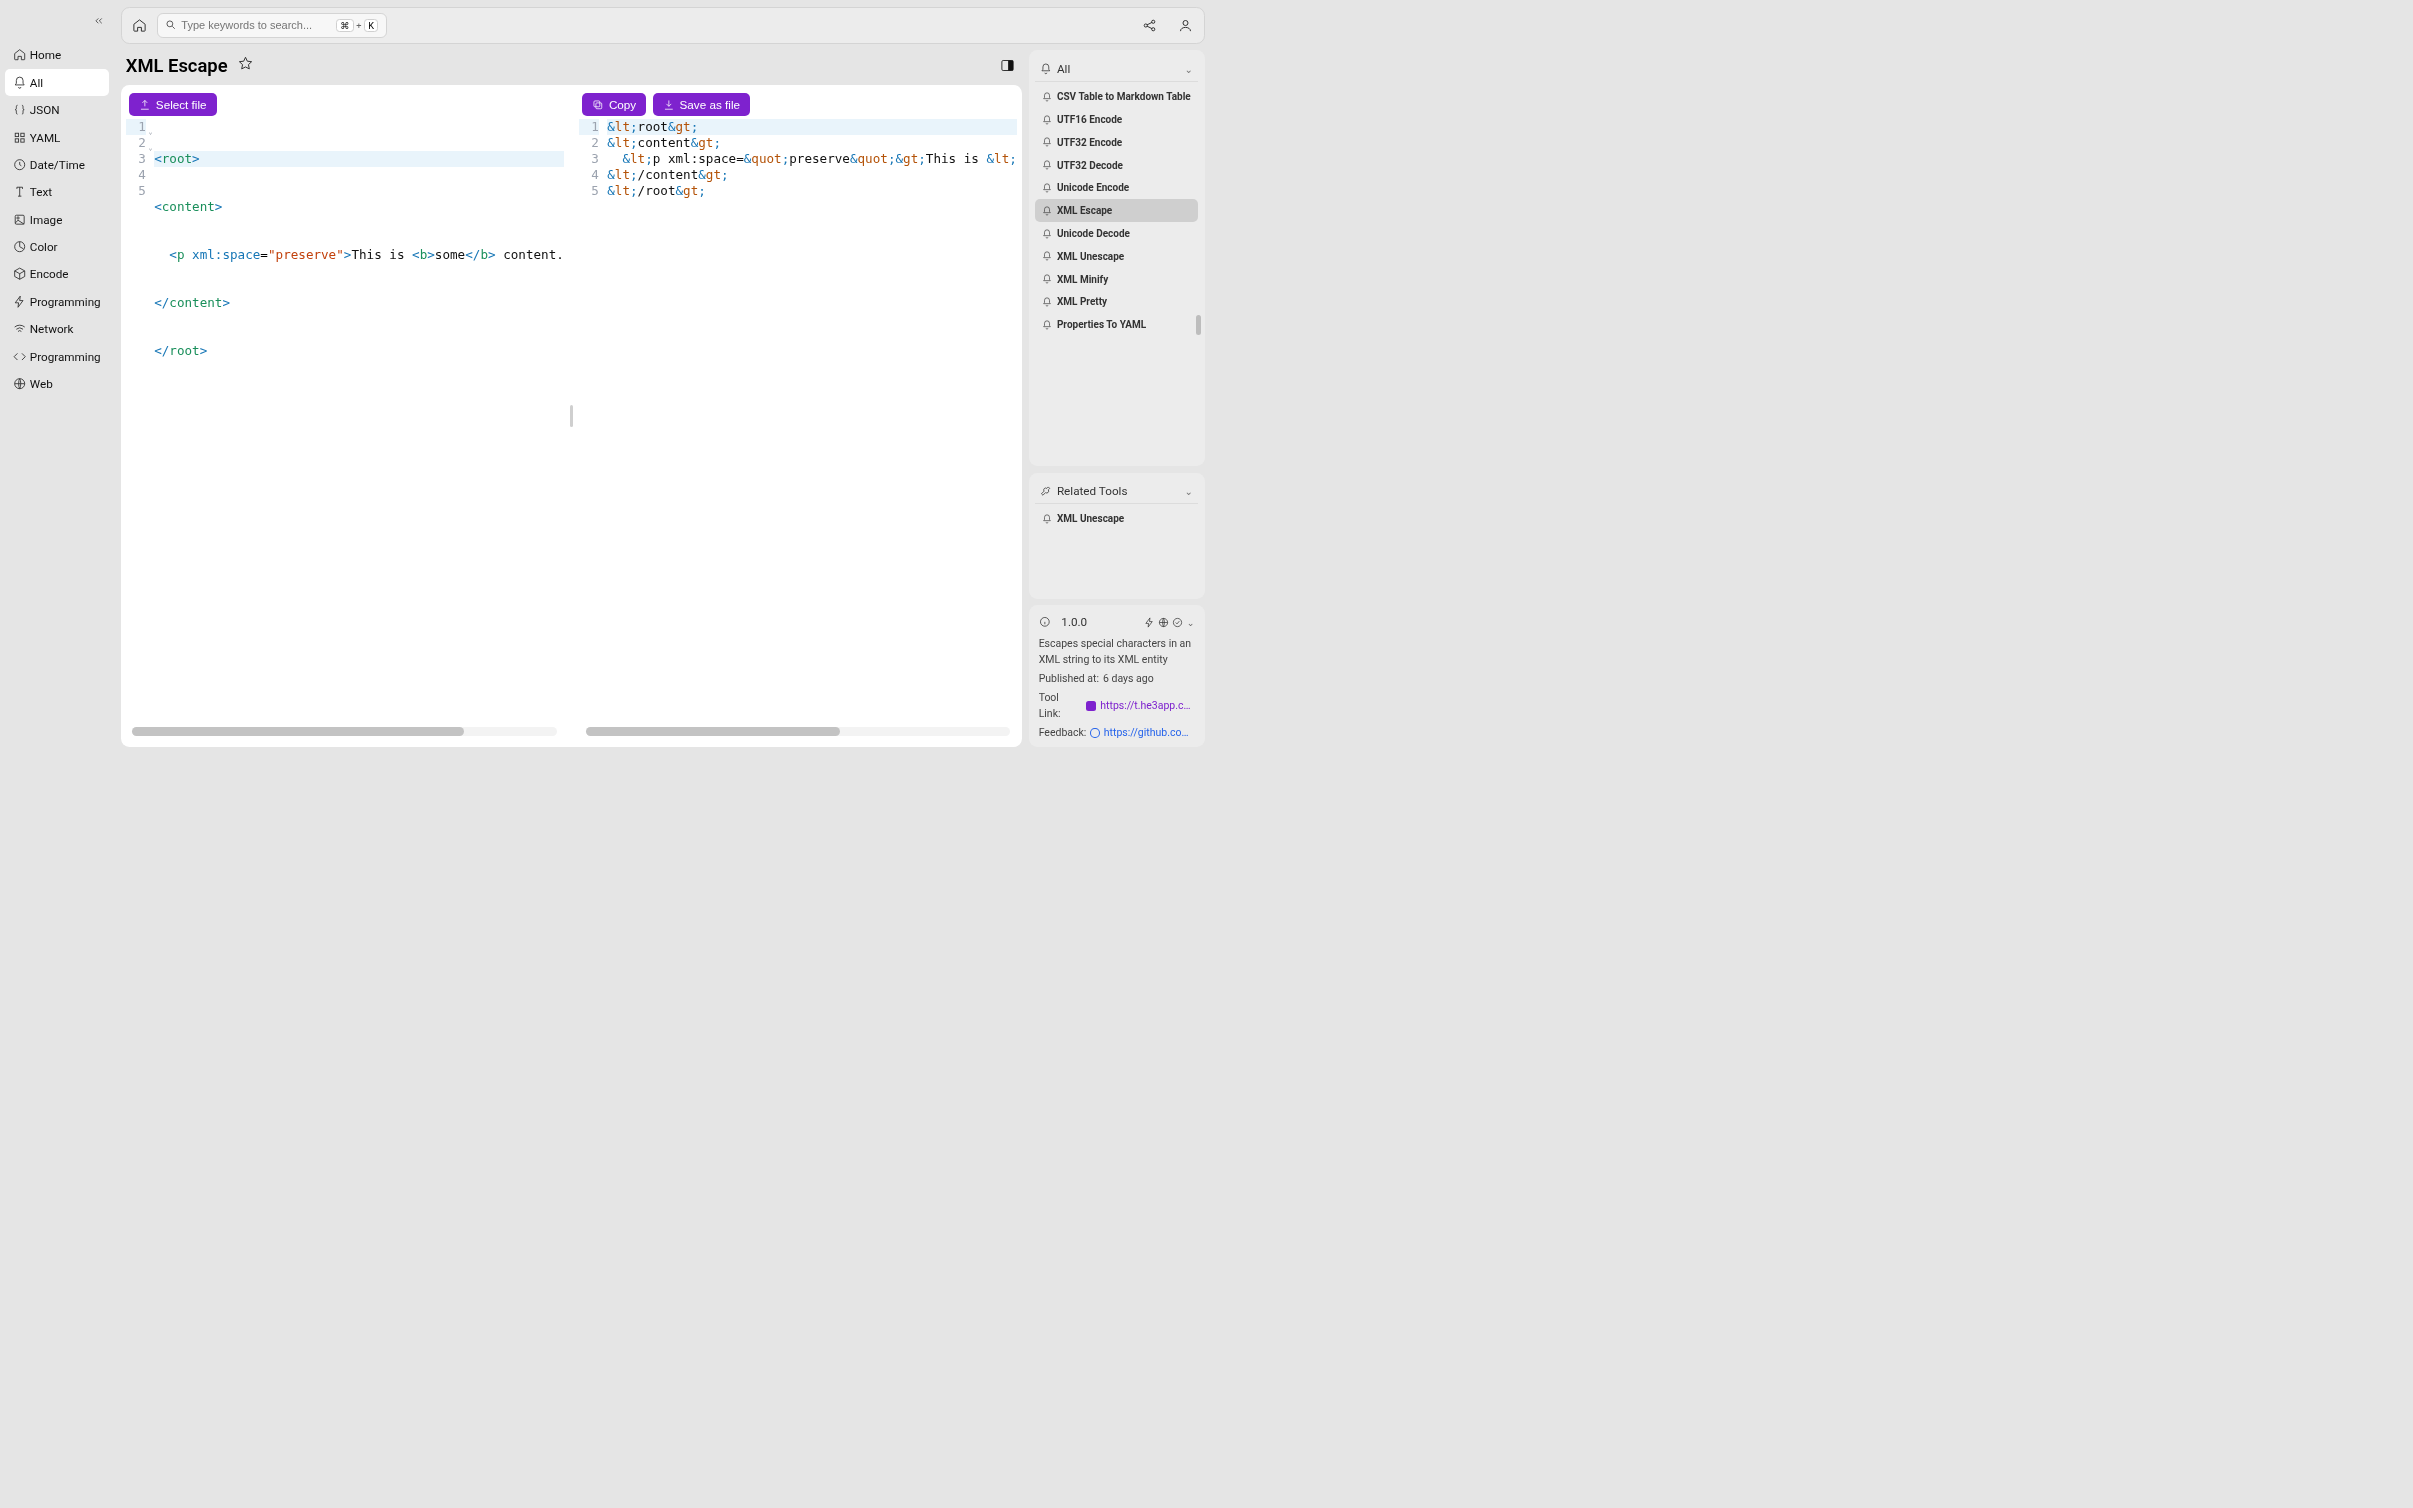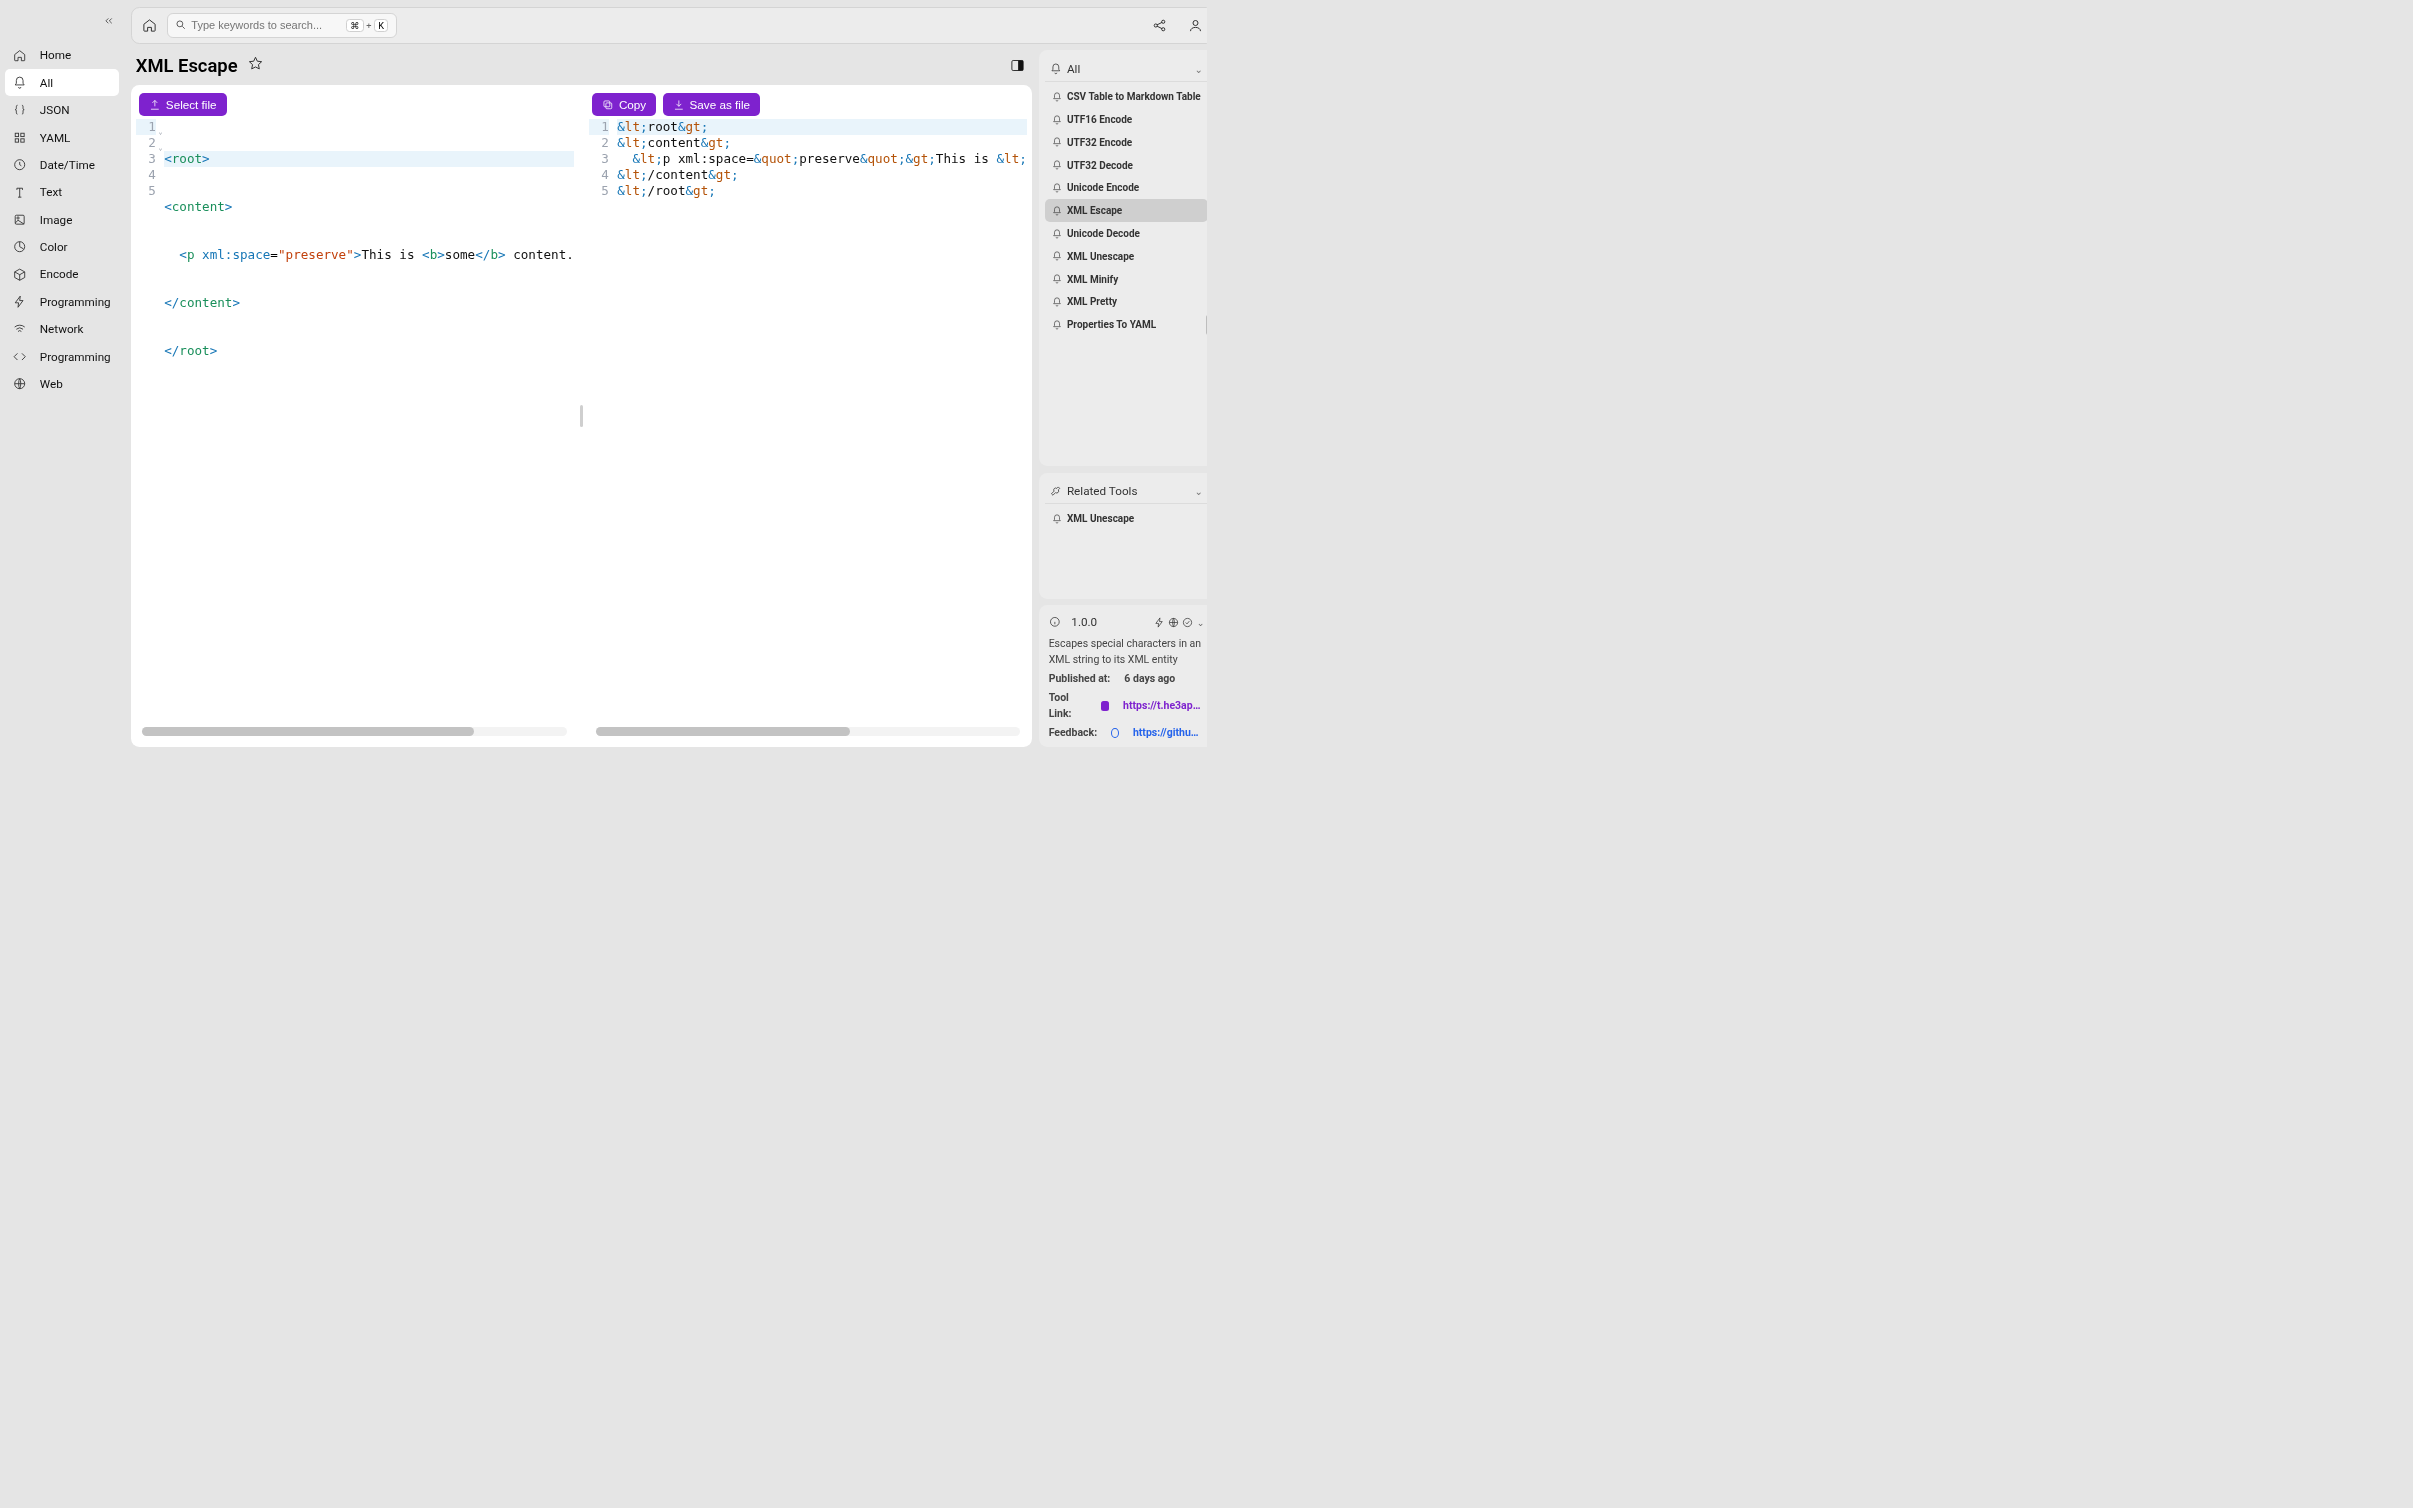--- a/index.html
+++ b/index.html
@@ -28,22 +28,22 @@
     width: 17px;
     height: 17px;
     cursor: pointer;
     display: flex;
     align-items: center;
     justify-content: center;
   }
   .sidebar-list { margin-top: 35px; }
   .sidebar-item {
     display: flex;
-    align-items: center;
-    gap: 13px;
+    align-items: flex-start;
+    gap: 3px;
     padding: 6.7px 8.4px;
     border-radius: 5px;
     font-size: 11.7px;
     color: #111;
     cursor: pointer;
   }
   .sidebar-item.active {
     background: #fff;
   }
   .sidebar-icon { width: 13.4px; height: 13.4px; display: inline-flex; align-items: center; justify-content: center; flex-shrink: 0; }
@@ -248,21 +248,21 @@
     cursor:pointer;
     font-weight:bold;
   }
   .tool-item.active { background:#cfcfcf;}
   .tool-scroll { position:absolute; right:-3.4px; top:230px; width:5px; height:20px; background:#bdbdbd; border-radius:2.5px;}
   .card.rel { min-height:126px;}
   .card.ver { font-size:10.5px; color:#333;}
   .ver-head { display:flex; align-items:center; gap:11px; padding:3.4px 3.4px 6.7px 3.4px;}
   .ver-icons { margin-left:auto; display:flex; gap:3.4px; color:#666;}
   .ver-body { font-size:10.5px; color:#444; line-height:1.5; padding: 0 3.4px;}
-  .ver-body .row { margin-top:3.4px; display:flex; gap:14px; align-items:center;font-weight:bold;}
+  .ver-body .row { margin-top:3.4px; display:flex; gap:4px; align-items:center;}
   .link { color:#7e22ce; overflow:hidden; text-overflow:ellipsis; white-space:nowrap; max-width:101px; display:inline-block;}
   .link2 { color:#2563eb; overflow:hidden; text-overflow:ellipsis; white-space:nowrap; max-width:96px; display:inline-block;}
   .sq { width:10px; height:10px; background:#7e22ce; border-radius:2.5px; display:inline-block; vertical-align:middle;}
   .bub { width:10px; height:10px; border:1.3px solid #2563eb; border-radius:50%; display:inline-block;}
   
   svg { stroke:#333; fill:none; stroke-width:1.6; }
 </style>
 </head>
 <body>
 

